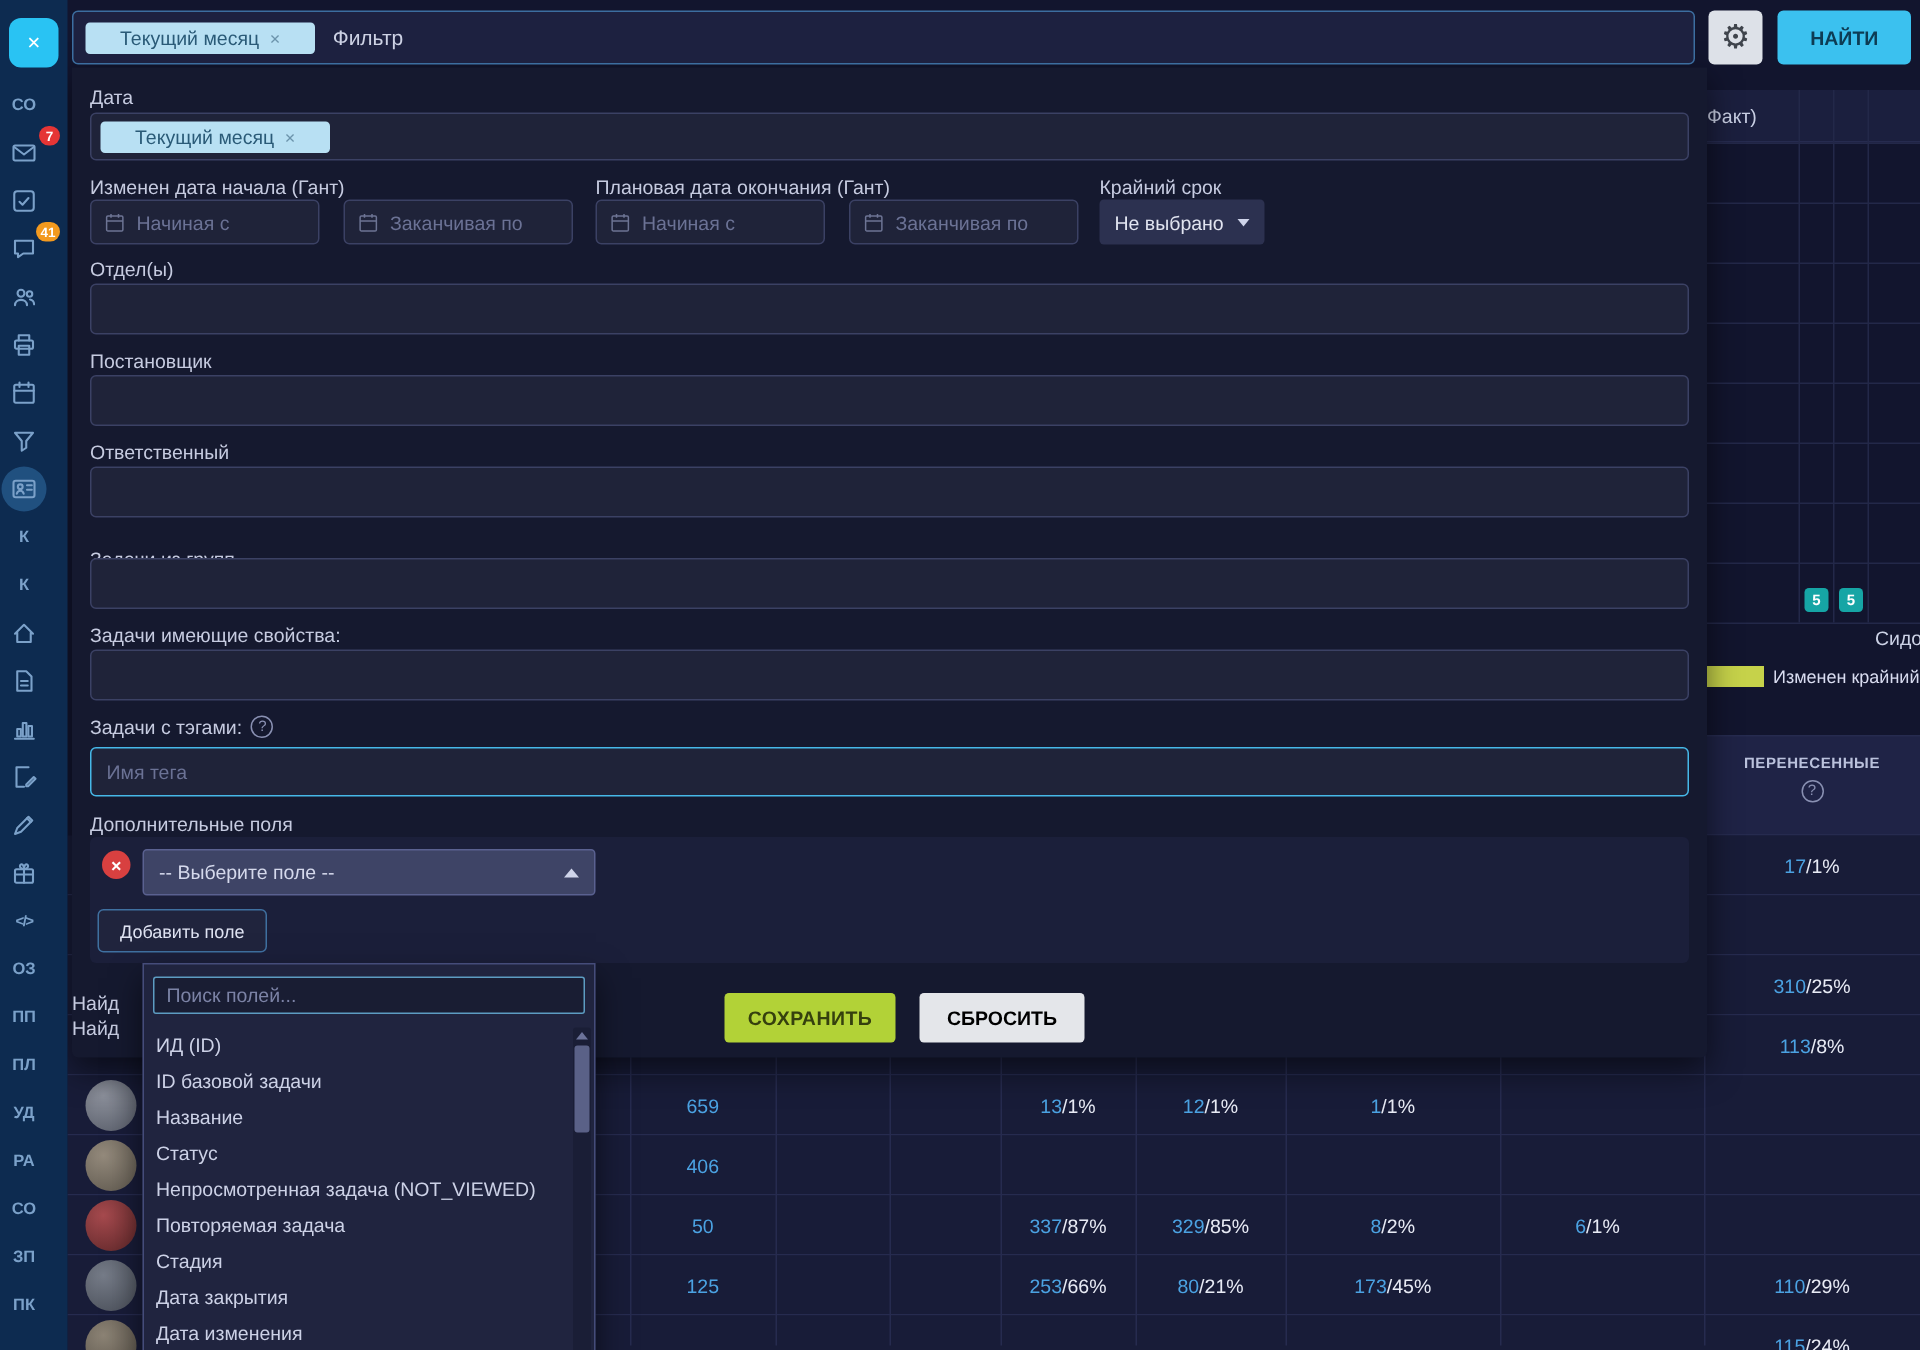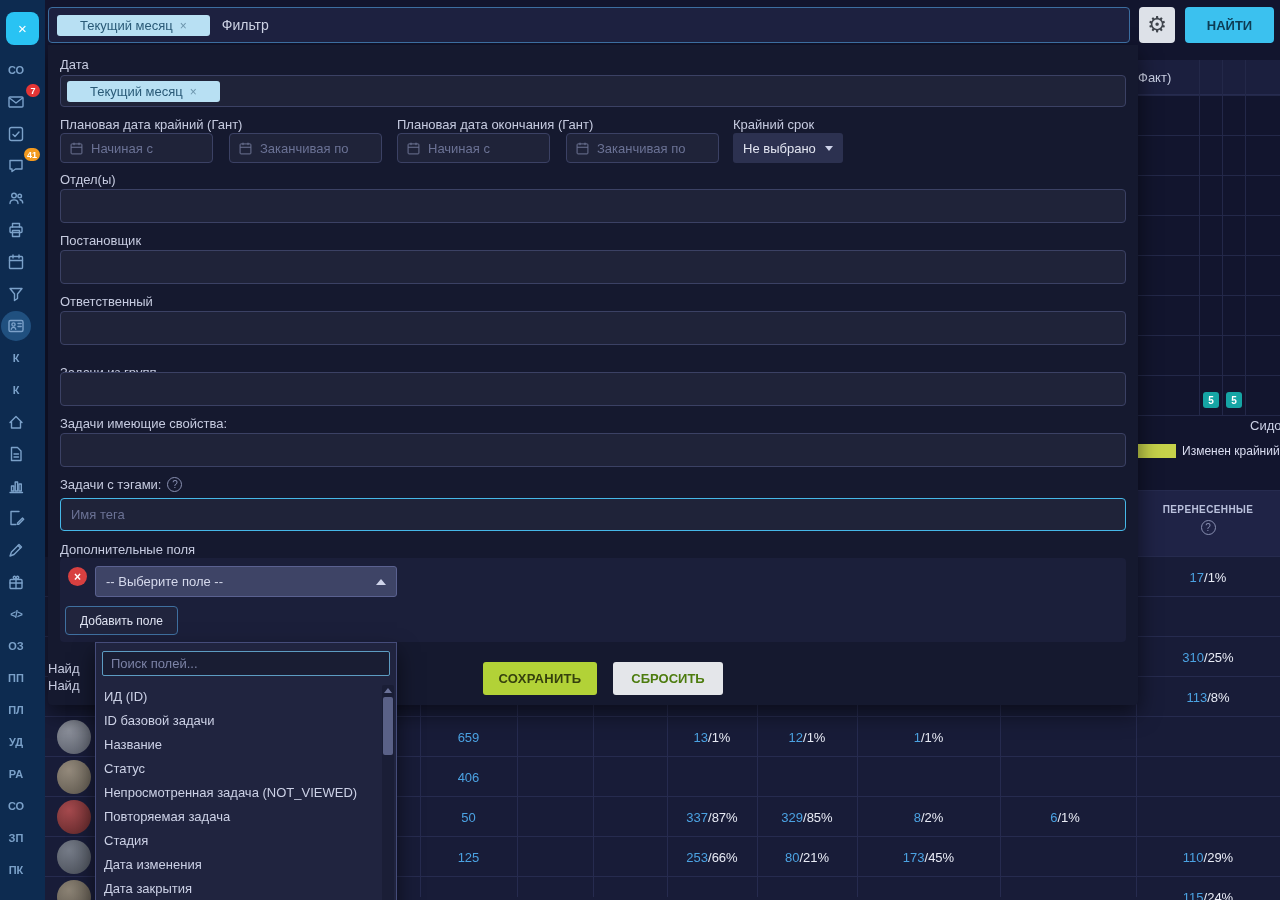--- a/index.html
+++ b/index.html
@@ -65,21 +65,21 @@
   .chev-down{width:0;height:0;border-left:4px solid transparent;border-right:4px solid transparent;border-top:5px solid #cfd4ea}
   .chev-up{width:0;height:0;border-left:5px solid transparent;border-right:5px solid transparent;border-bottom:6px solid #cfd4ea}
   .tags-row{position:absolute;left:12px;top:432px;display:flex;align-items:center;gap:6px}
   .tag-input{left:12px;top:453px;width:1066px;height:33px;border-color:#46b8e8}
   .extra-box{position:absolute;left:12px;top:513px;width:1066px;height:84px;background:#1b1f3a;border-radius:4px}
   .remove-btn{position:absolute;left:20px;top:522px;width:19px;height:19px;border-radius:50%;background:#d84040;color:#fff;font-size:12px;font-weight:bold;display:flex;align-items:center;justify-content:center;cursor:pointer}
   .field-select{position:absolute;left:47px;top:521px;width:302px;height:31px;background:#3e4466;border:1px solid #5a6190;border-radius:3px;color:#d5d9ec;font-size:13px;display:flex;align-items:center;justify-content:space-between;padding:4px 10px;cursor:pointer}
   .add-field-btn{position:absolute;left:17px;top:561px;height:29px;padding:0 14px;background:#20243d;border:1px solid #3f70a0;border-radius:4px;color:#dfe3f2;font-size:12px;cursor:pointer;font-family:inherit;white-space:nowrap}
   .found{position:absolute;left:0;color:#c6cbe0;font-size:13px;white-space:nowrap}
   .save-btn{position:absolute;left:435px;top:617px;width:114px;height:33px;background:#b2d237;border:none;border-radius:3px;color:#35400e;font-weight:bold;font-size:13px;letter-spacing:.3px;cursor:pointer;font-family:inherit}
-  .reset-btn{position:absolute;left:565px;top:617px;width:110px;height:33px;background:#e4e6ea;border:none;border-radius:3px;color:#4d7c0f;font-weight:bold;font-size:13px;cursor:pointer;font-family:inherit}
+  .reset-btn{position:absolute;left:565px;top:617px;width:110px;height:33px;background:#e4e6ea;border:none;border-radius:3px;color:#000000;font-weight:bold;font-size:13px;cursor:pointer;font-family:inherit}
 
   
   .field-dropdown{position:absolute;left:95px;top:642px;width:302px;height:275px;background:#20243f;border:1px solid #454c7a;z-index:25;box-shadow:0 10px 20px rgba(0,0,0,.55)}
   .dd-search{position:absolute;left:6px;top:8px;width:288px;height:25px;background:#191d33;border:1px solid #5d9cc2;border-radius:2px;color:#c7cce0;font-size:13px;padding:0 8px;outline:none;font-family:inherit}
   .dd-search::placeholder{color:#7c83a6}
   .dd-list{position:absolute;left:0;top:42px;width:286px;height:231px;overflow:hidden}
   .dd-item{height:24px;line-height:24px;padding-left:8px;color:#ccd1e6;font-size:13px;white-space:nowrap;cursor:pointer}
   .dd-scroll{position:absolute;right:2px;top:42px;width:12px;height:229px;background:#1a1e36;border-radius:2px}
   .dd-arrow{position:absolute;left:2px;width:0;height:0;border-left:4px solid transparent;border-right:4px solid transparent}
   .dd-arrow.up{top:3px;border-bottom:5px solid #6b7299}
@@ -388,21 +388,21 @@
 
 <div class="panel">
   <div class="plabel" style="left:12px;top:12px">Дата</div>
   <div class="field tagbox">
     <span class="chip">
       <span>Текущий месяц</span>
       <span class="chip-x">×</span>
     </span>
   </div>
 
-  <div class="plabel" style="left:12px;top:72px">Плановая дата крайний (Гант)</div>
+  <div class="plabel" style="left:12px;top:72px">Изменен дата начала (Гант)</div>
   <div class="plabel" style="left:349px;top:72px">Плановая дата окончания (Гант)</div>
   <div class="plabel" style="left:685px;top:72px">Крайний срок</div>
 
   <div class="date-wrap field" style="left:12px;top:88px">
     <svg width="15" height="15" viewBox="0 0 18 18">
         <rect x="2.5" y="3.5" width="13" height="12" rx="1"></rect>
         <path d="M2.5 7.5h13M6 2v3M12 2v3"></path>
       </svg>
     <input placeholder="Начиная с" style="">
   </div>
@@ -471,22 +471,22 @@
 <div class="field-dropdown">
   <input class="dd-search" placeholder="Поиск полей..." style="">
   <div class="dd-list">
     <div class="dd-item">ИД (ID)</div>
     <div class="dd-item">ID базовой задачи</div>
     <div class="dd-item">Название</div>
     <div class="dd-item">Статус</div>
     <div class="dd-item">Непросмотренная задача (NOT_VIEWED)</div>
     <div class="dd-item">Повторяемая задача</div>
     <div class="dd-item">Стадия</div>
+    <div class="dd-item">Дата закрытия</div>
     <div class="dd-item">Дата изменения</div>
-    <div class="dd-item">Дата закрытия</div>
 
   </div>
   <div class="dd-scroll">
     <span class="dd-arrow up"></span>
     <span class="dd-thumb"></span>
 
   </div>
 </div>
 
 </body></html>

